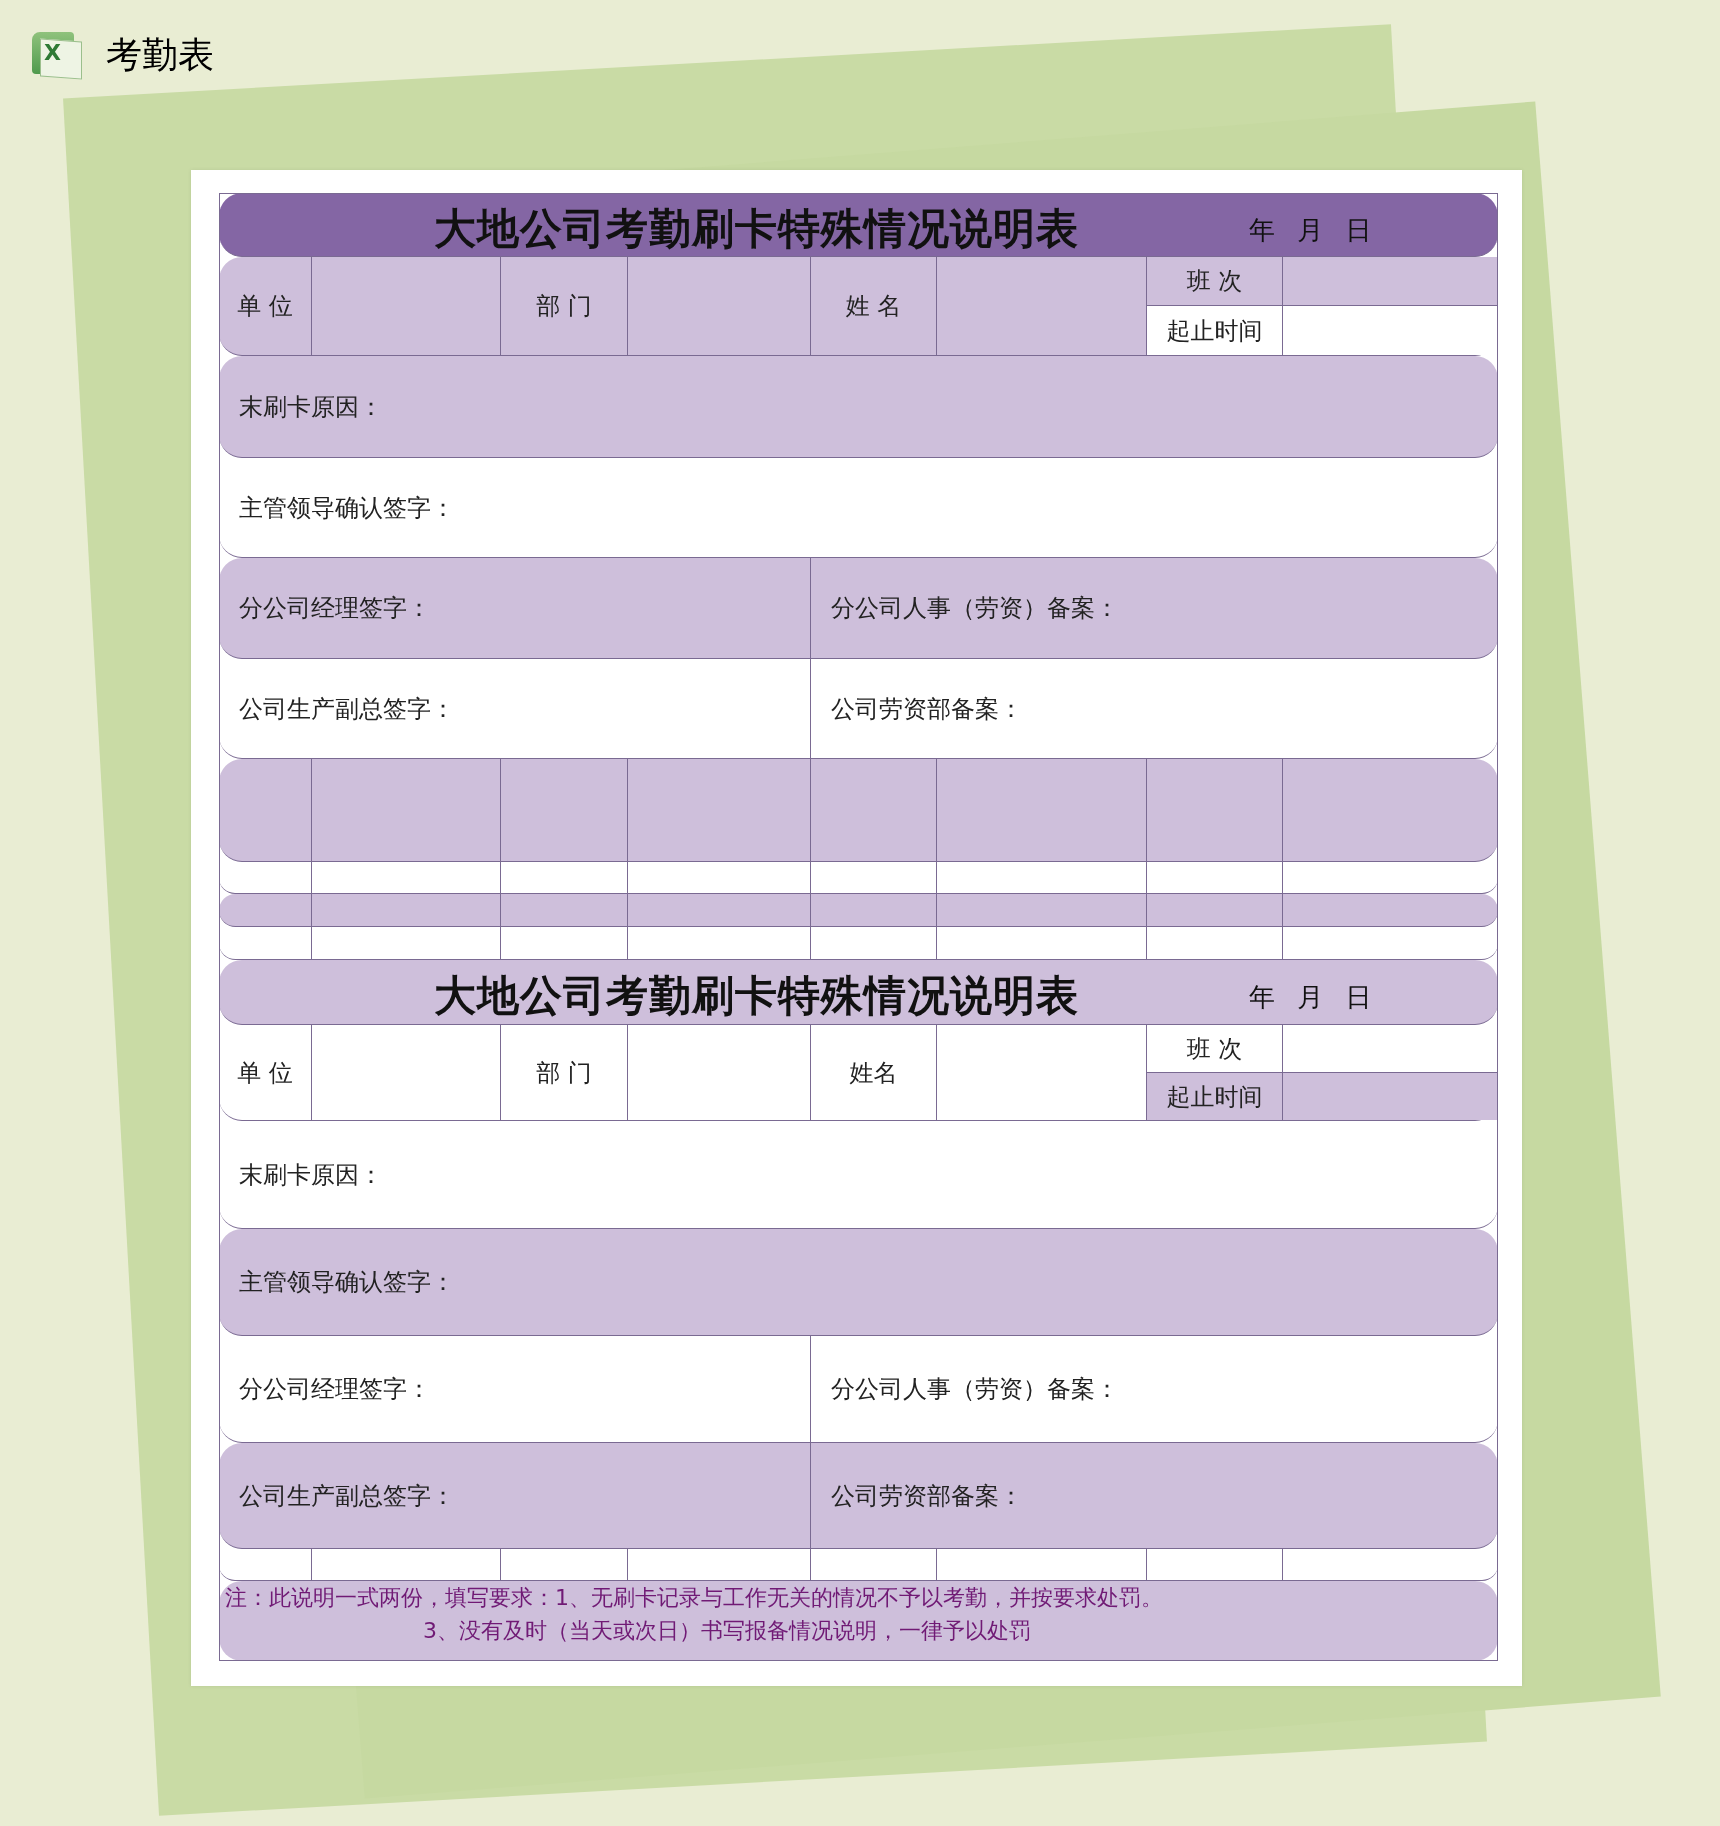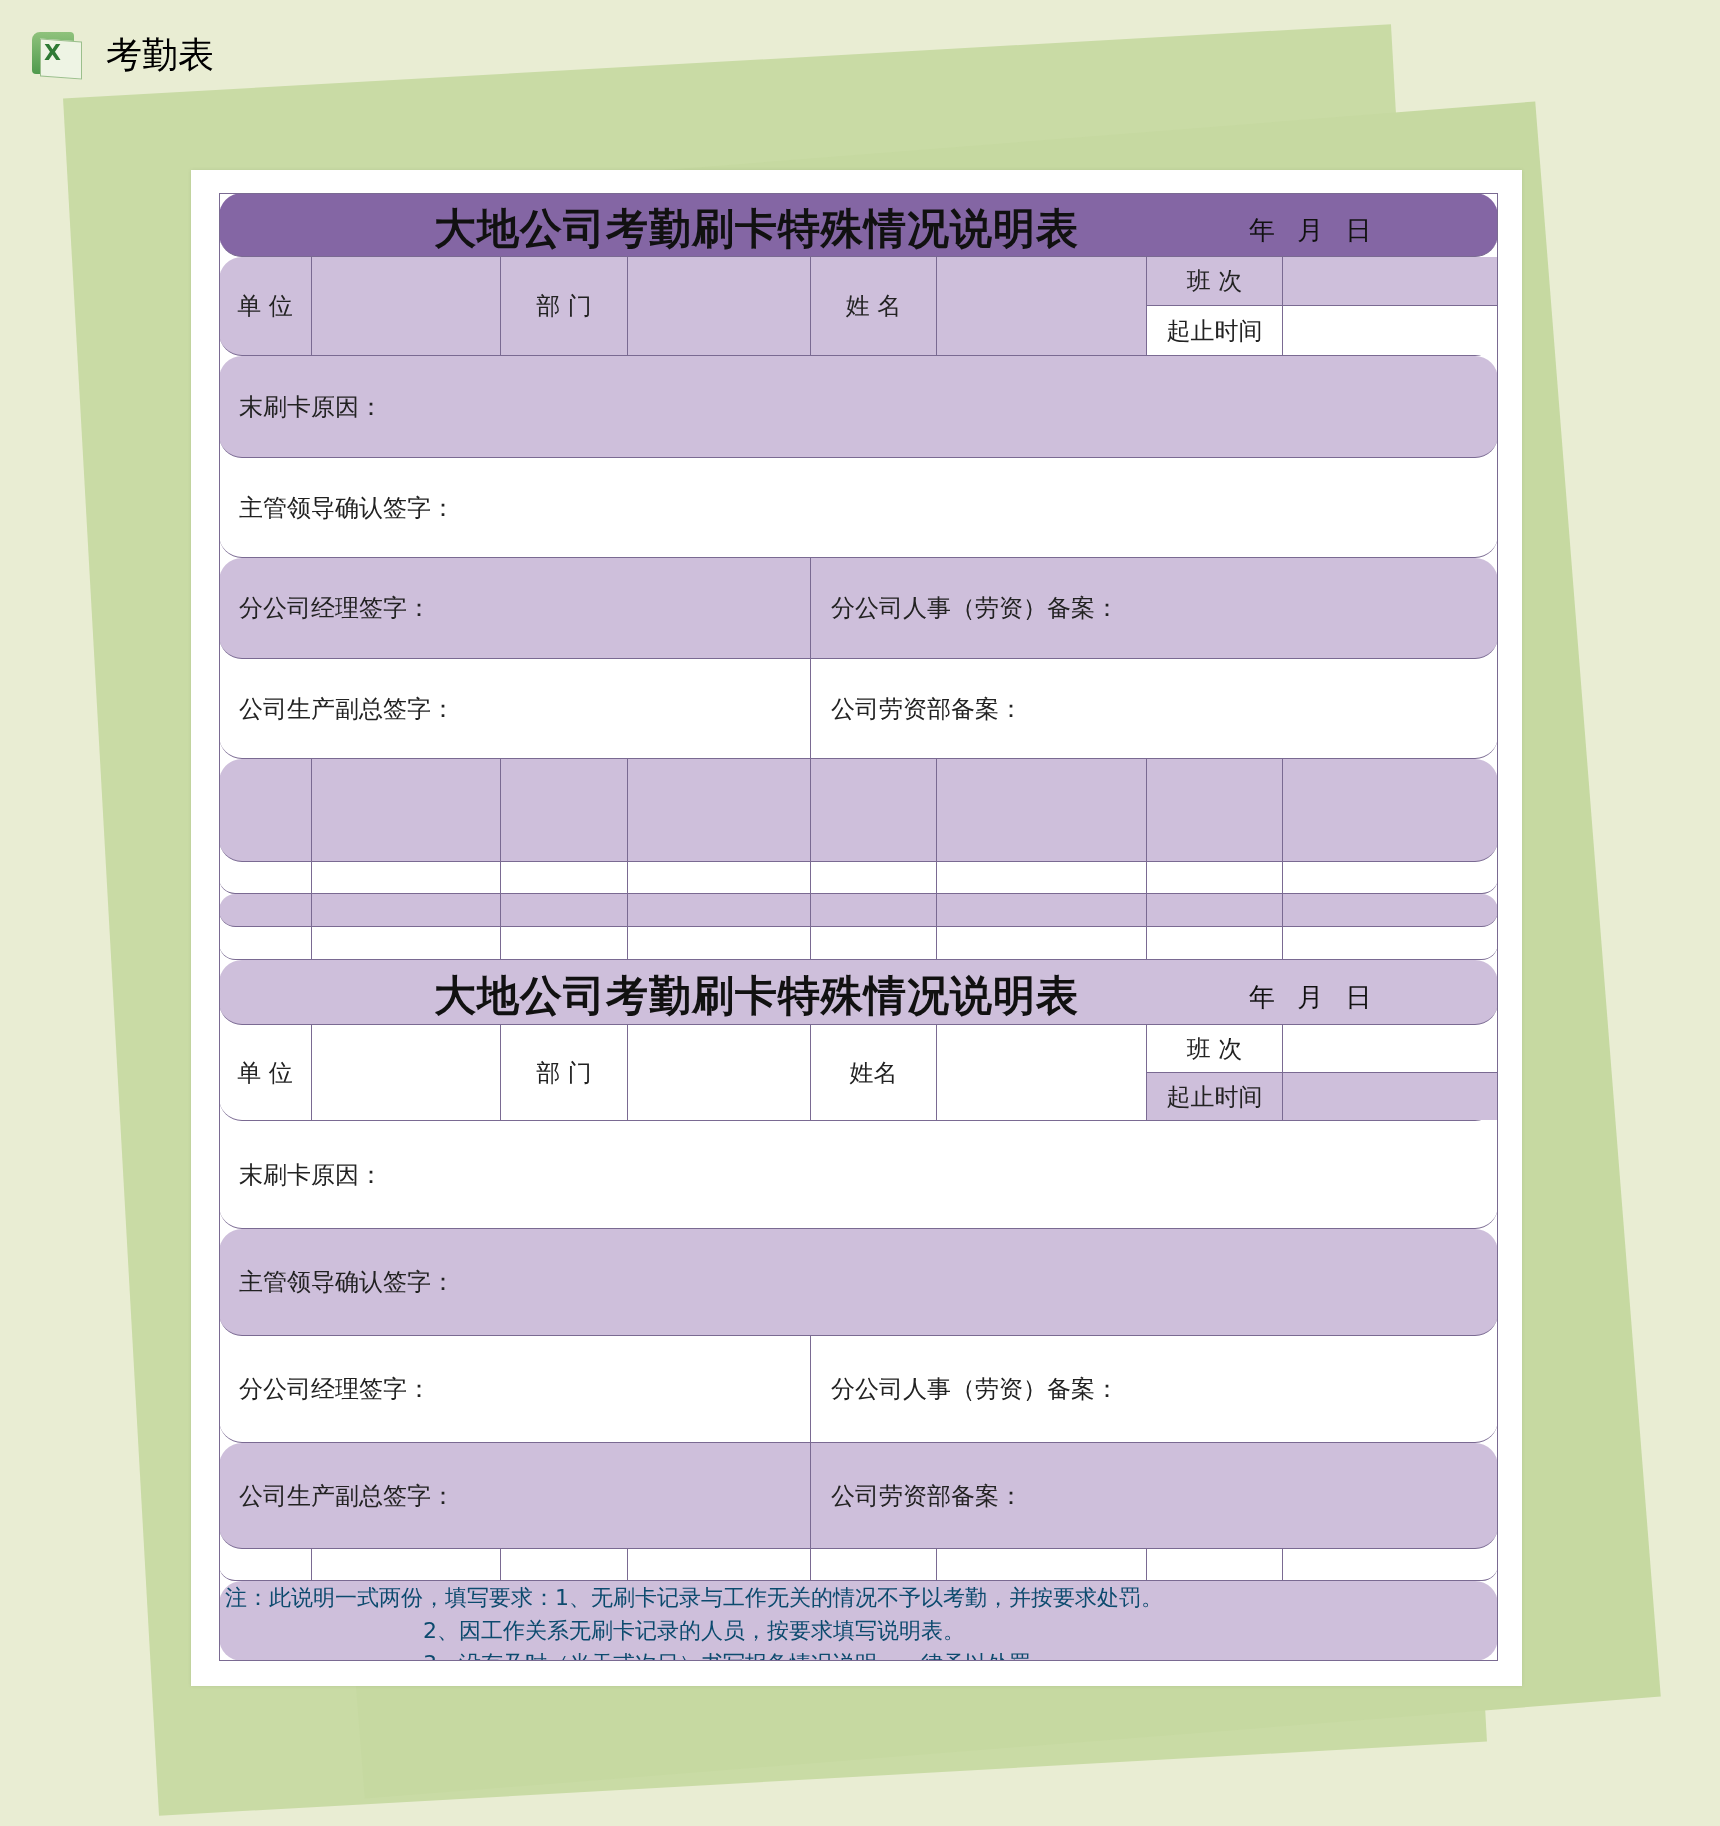--- a/index.html
+++ b/index.html
@@ -18,21 +18,21 @@
   .row{position:absolute;left:0;width:1279px;border-bottom:1.5px solid #7a6a92;box-sizing:border-box;border-radius:23px;}
   .cell{position:absolute;top:0;height:100%;box-sizing:border-box;border-right:1.5px solid #7a6a92;display:flex;align-items:center;font-size:24px;color:#222;}
   .cell.center{justify-content:center;}
   .cell.pad{padding-left:20px;}
   .dark{background:#8466a4;}
   .lav{background:#cebfdb;}
   .wht{background:#fff;}
   .title-text{position:absolute;left:215px;top:8px;font-size:42px;font-weight:bold;color:#111;letter-spacing:1px;}
   .date-text{position:absolute;left:1030px;top:20px;font-size:26px;font-weight:normal;color:#111;word-spacing:14px;}
   .outer{position:absolute;left:219px;top:193px;width:1279px;height:1468px;border:1.5px solid #7a6a92;box-sizing:border-box;pointer-events:none;}
-  .note{font-size:22px;color:#0c4a6e;line-height:33px;padding-left:6px;}
+  .note{font-size:22px;color:#701a75;line-height:33px;padding-left:6px;}
   .sub{position:absolute;}
 </style>
 </head>
 <body>
 
 <div class="bgpaper bg1"></div>
 <div class="bgpaper bg2"></div>
 
 <div class="header">
   <div class="xl-icon">
@@ -158,17 +158,16 @@
     <div class="cell" style="left:93px;width:189px;"></div>
     <div class="cell" style="left:282px;width:127px;"></div>
     <div class="cell" style="left:409px;width:183px;"></div>
     <div class="cell" style="left:592px;width:126px;"></div>
     <div class="cell" style="left:718px;width:210px;"></div>
     <div class="cell" style="left:928px;width:136px;"></div>
     <div class="cell" style="left:1064px;width:215px;border-right:none;"></div>
   </div>
   <div class="row lav" style="top:1388px;height:80px;overflow:hidden;border-bottom:none;">
     <div class="note">注：此说明一式两份，填写要求：1、无刷卡记录与工作无关的情况不予以考勤，并按要求处罚。</div>
-    <div class="note" style="padding-left:204px;">2、因工作关系无刷卡记录的人员，按要求填写说明表。</div>
     <div class="note" style="padding-left:204px;">3、没有及时（当天或次日）书写报备情况说明，一律予以处罚</div>
   </div>
 </div>
 <div class="outer"></div>
 
 </body></html>

